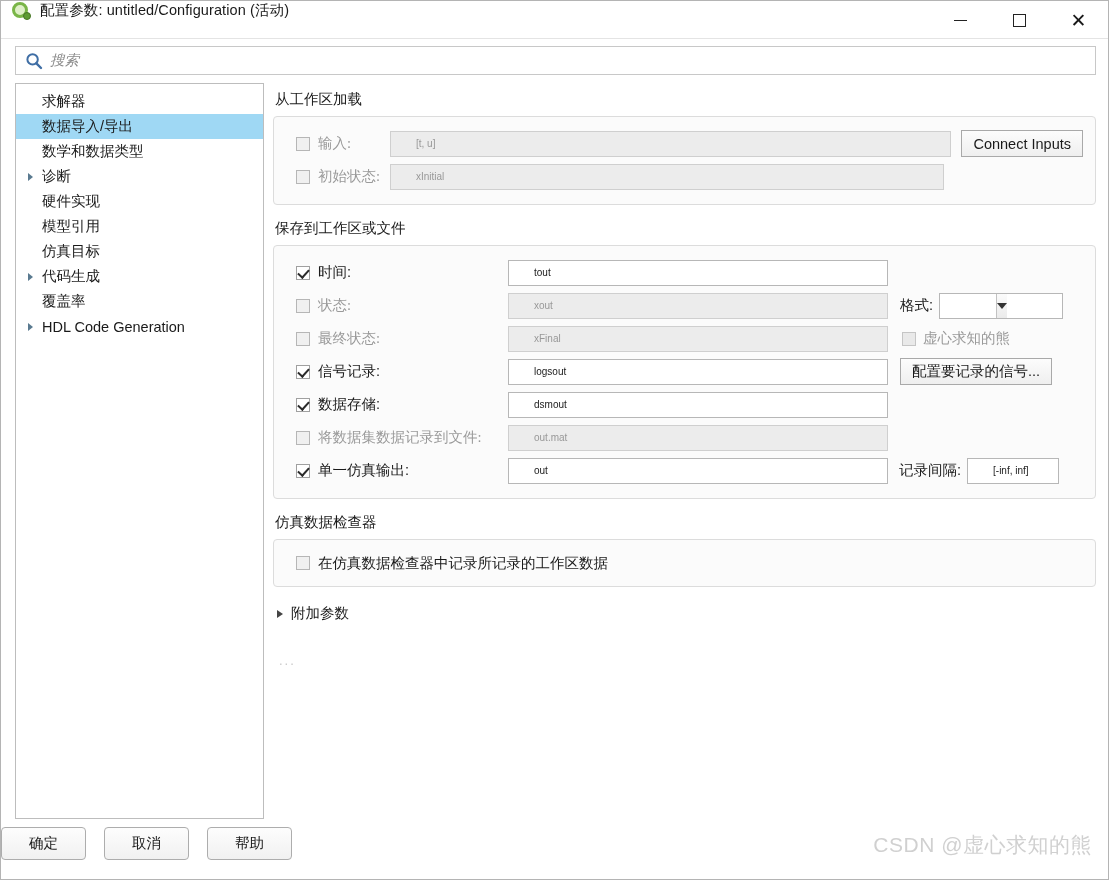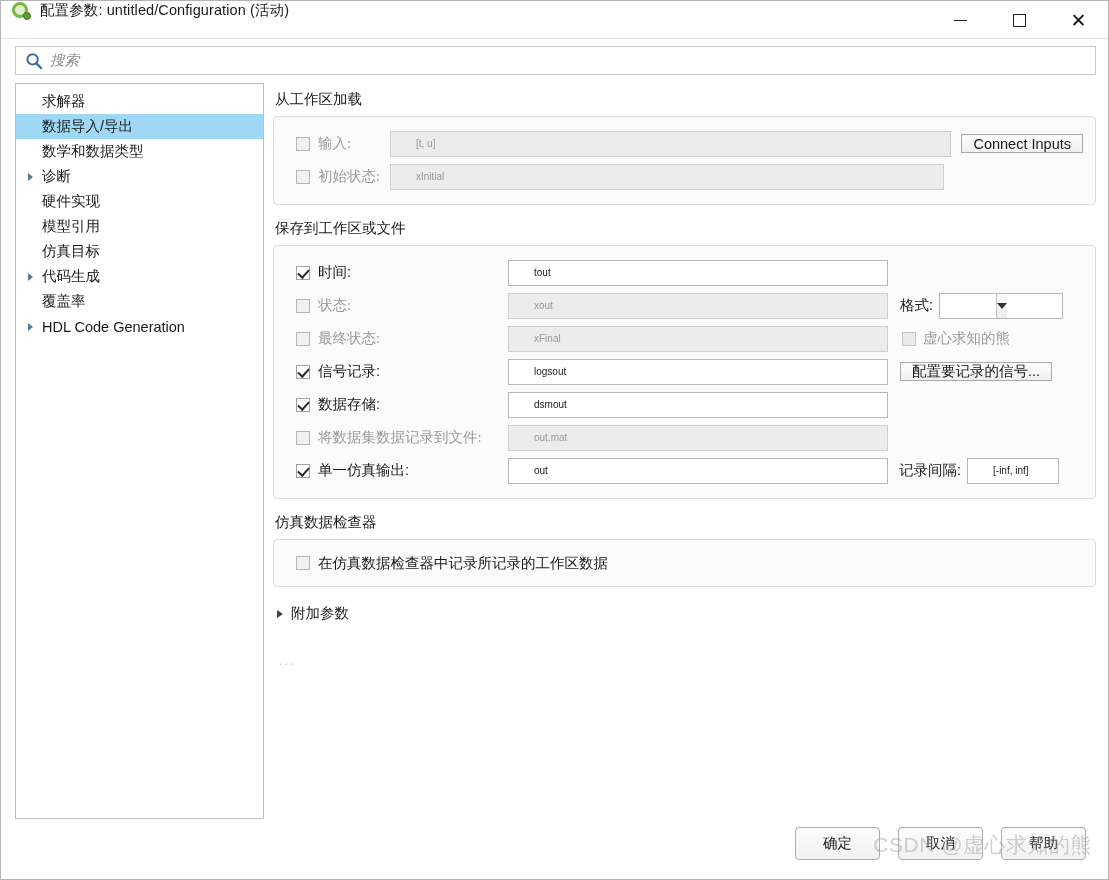--- a/index.html
+++ b/index.html
@@ -178,21 +178,21 @@
     overflow: hidden;
     white-space: nowrap;
     cursor: text;
   }
   .field.ro {
     background: #ececec;
     border-color: #cfcfcf;
     color: #989898;
   }
   .btn {
-    height: 19px;
+    height: 27px;
     border: 1px solid #a9a9a9;
     background: linear-gradient(#fcfcfc, #efefef);
     font-size: 14.5px; color: #1a1a1a;
     display: inline-flex; align-items: center; justify-content: center;
     padding: 0 11px;
     white-space: nowrap;
     cursor: default;
   }
   .select {
     height: 26px;
@@ -233,21 +233,21 @@
   }
   .ellipsis {
     margin: 30px 0 0 6px;
     font-size: 13px; color: #c9c9c9;
     letter-spacing: 2px;
   }
 
   
   .footer {
     flex: 0 0 60px;
-    display: flex; align-items: center; justify-content: flex-end;
+    display: flex; align-items: center; justify-content: flex-start;
     padding: 0 22px 12px 0;
     gap: 18px;
     position: relative;
   }
   .footer .fbtn {
     width: 85px; height: 33px;
     border: 1px solid #adadad;
     border-radius: 4px;
     background: linear-gradient(#fdfdfd, #f1f1f1);
     font-size: 14.5px; color: #1a1a1a;

